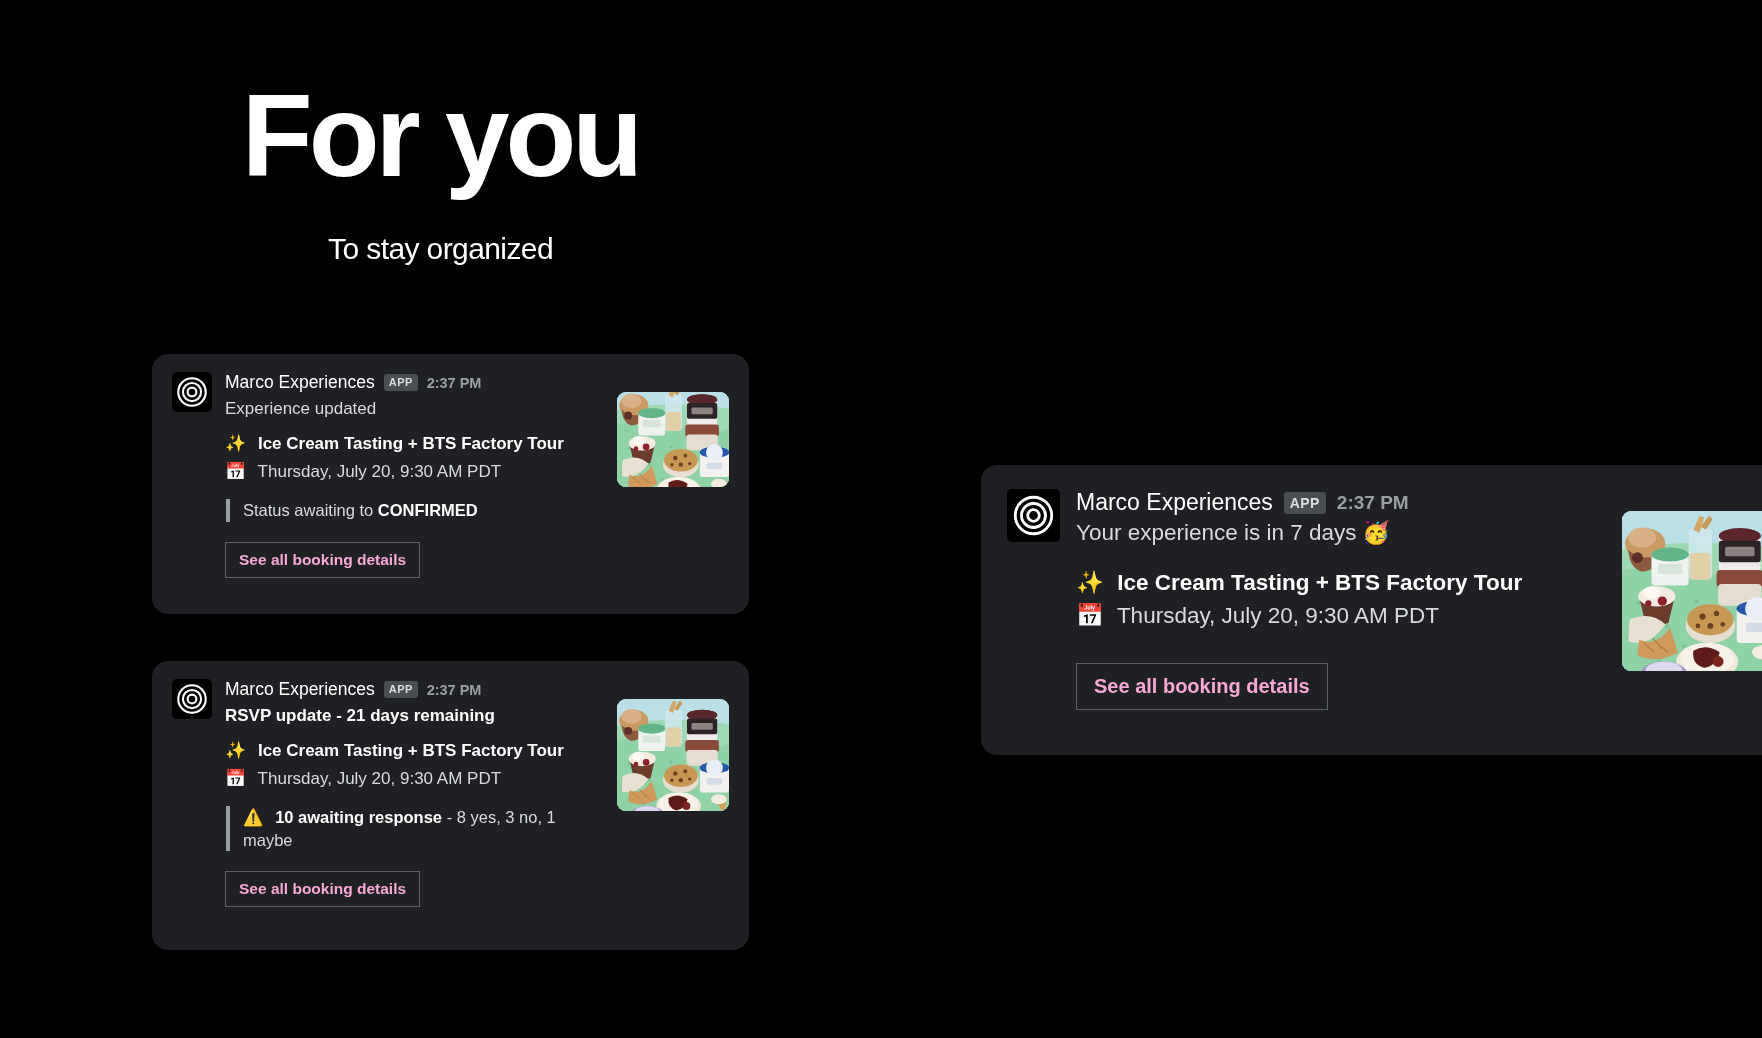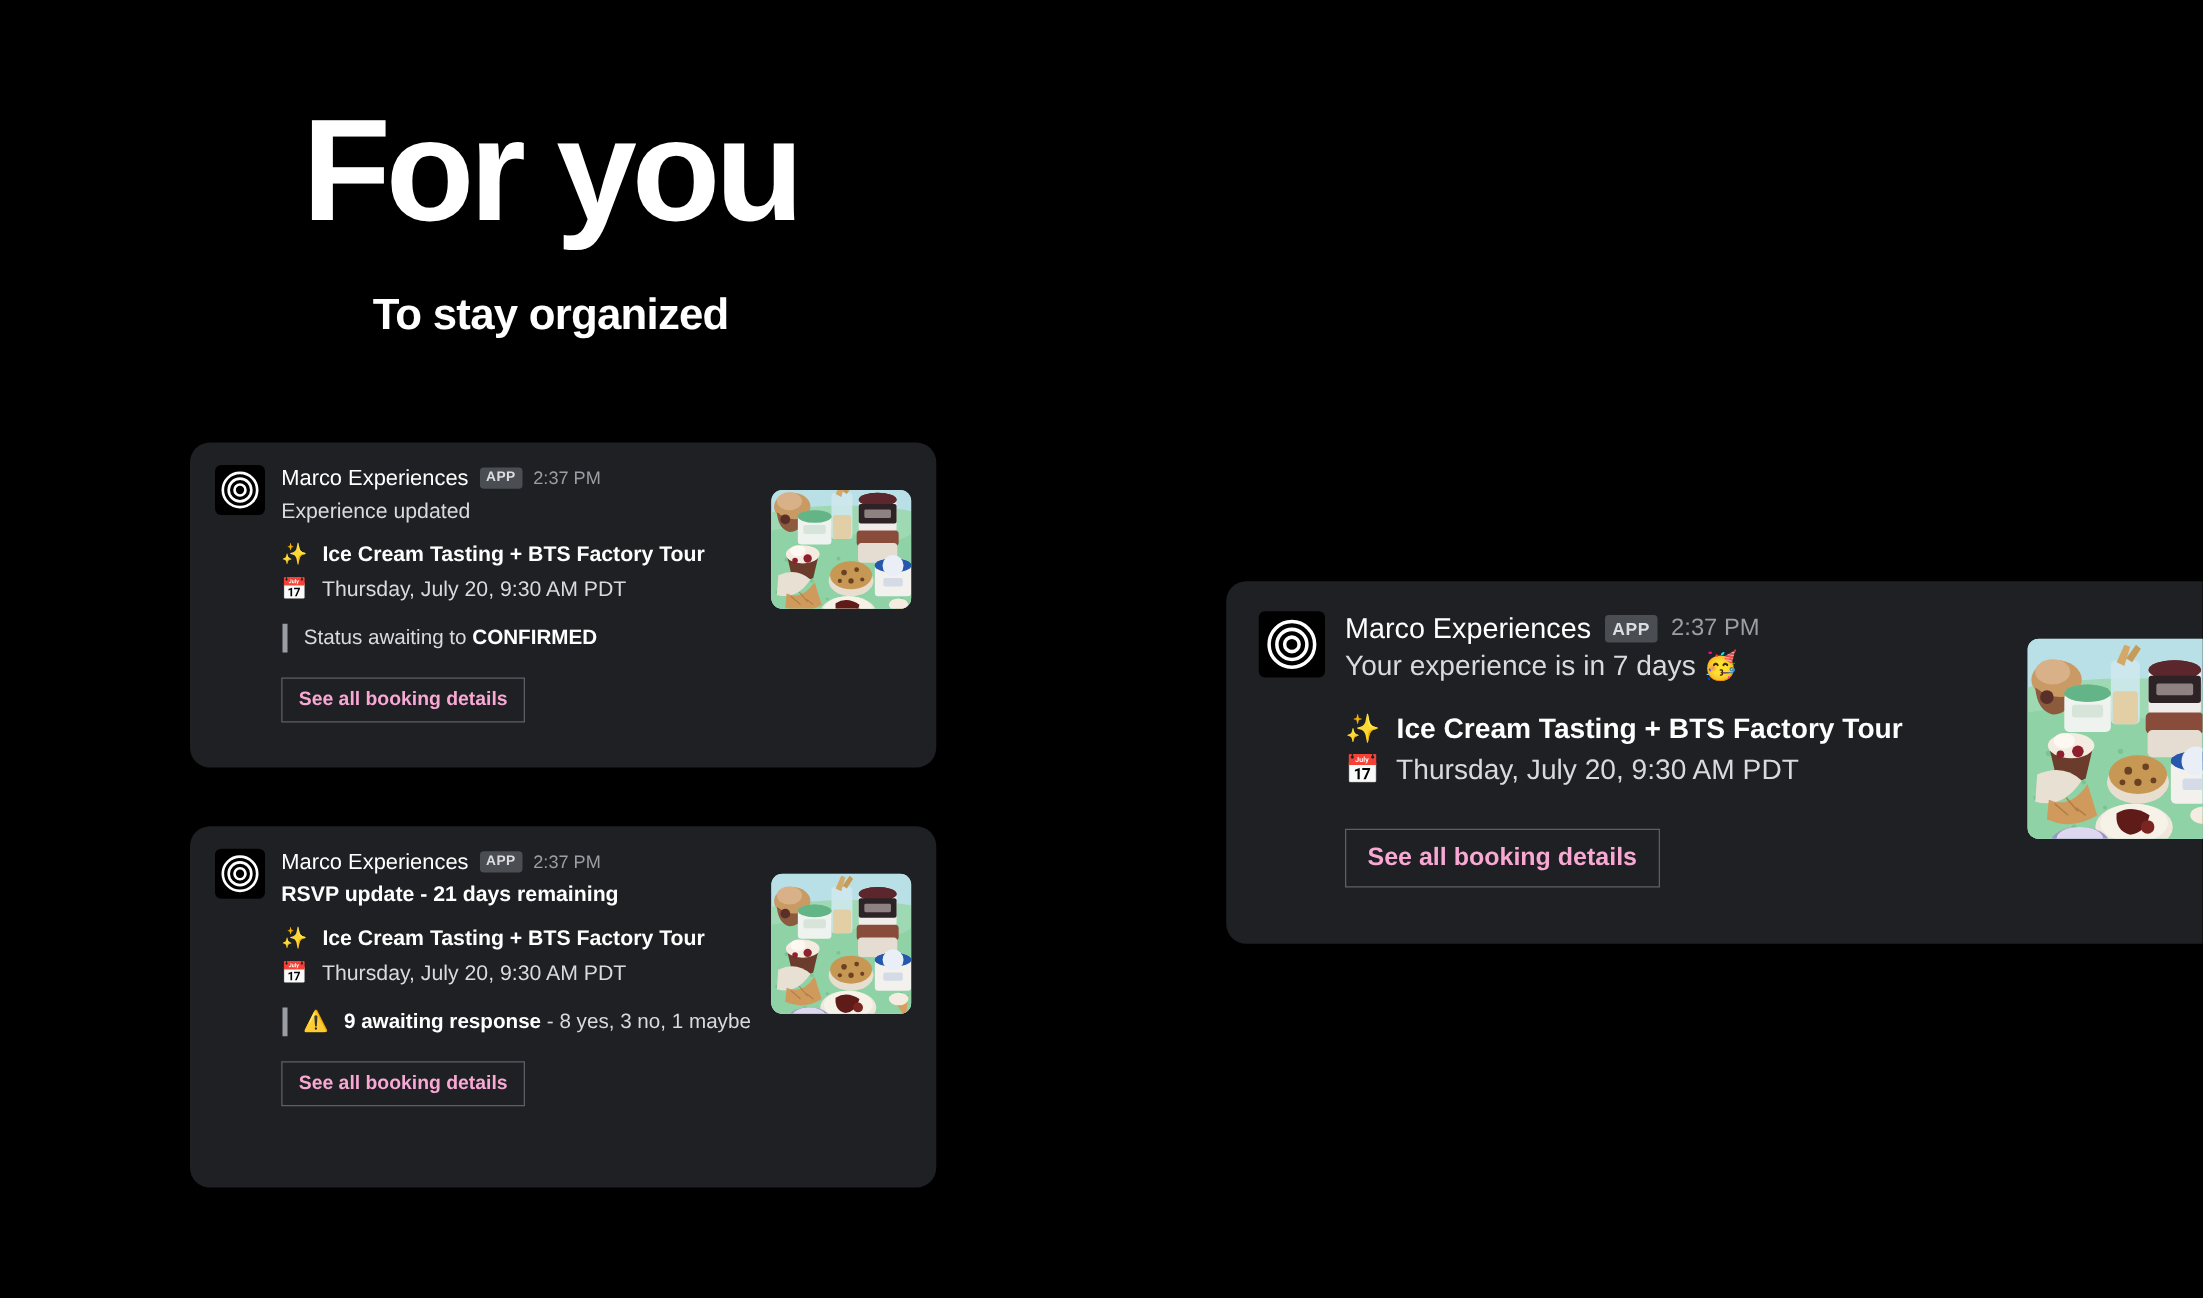--- a/index.html
+++ b/index.html
@@ -35,22 +35,22 @@
   }
   .headline {
     font-size: 116px;
     font-weight: 700;
     letter-spacing: -4px;
     line-height: 1.0;
     color: #ffffff;
   }
   .subhead {
     margin-top: 38px;
-    font-size: 35px;
-    font-weight: 700;
+    font-size: 30px;
+    font-weight: 400;
     letter-spacing: -0.6px;
     color: #ffffff;
   }
 
   
   .card {
     background: #1e2024;
     border-radius: 16px;
     position: absolute;
     overflow: hidden;
@@ -96,20 +96,21 @@
     background: #4a4d52;
     color: #dcdde0;
     border-radius: 3px;
     font-weight: 700;
     text-transform: uppercase;
     letter-spacing: 0.4px;
     line-height: 1;
   }
   .timestamp {
     color: #9b9ea3;
+    font-weight: bold;
   }
 
   .line {
     color: #d8dadd;
     line-height: 1.35;
   }
   .line.bold { font-weight: 700; color: #ffffff; }
 
   .emoji { display: inline-block; }
 
@@ -363,21 +364,21 @@
               <div class="line bold indented">
                 <span class="emoji" style="margin-right: 7px;">✨</span>
                 <span>Ice Cream Tasting + BTS Factory Tour</span>
               </div>
               <div class="line">
                 <span class="emoji" style="margin-right: 7px;">📅</span>
                 <span>Thursday, July 20, 9:30 AM PDT</span>
               </div>
               <div class="quote">
                 <span class="emoji" style="margin-right: 7px;">⚠️</span>
-                <b>9 awaiting response</b><span> - 8 yes, 3 no, 1 maybe</span>
+                <b>10 awaiting response</b><span> - 8 yes, 3 no, 1 maybe</span>
               </div>
               <button class="btn">See all booking details</button>
             </div>
           </div>
         </div>
         <div class="thumb">
           <svg viewBox="0 0 200 210" preserveAspectRatio="xMidYMid slice">
             <use href="#dessert-photo"></use>
           </svg>
         </div>

